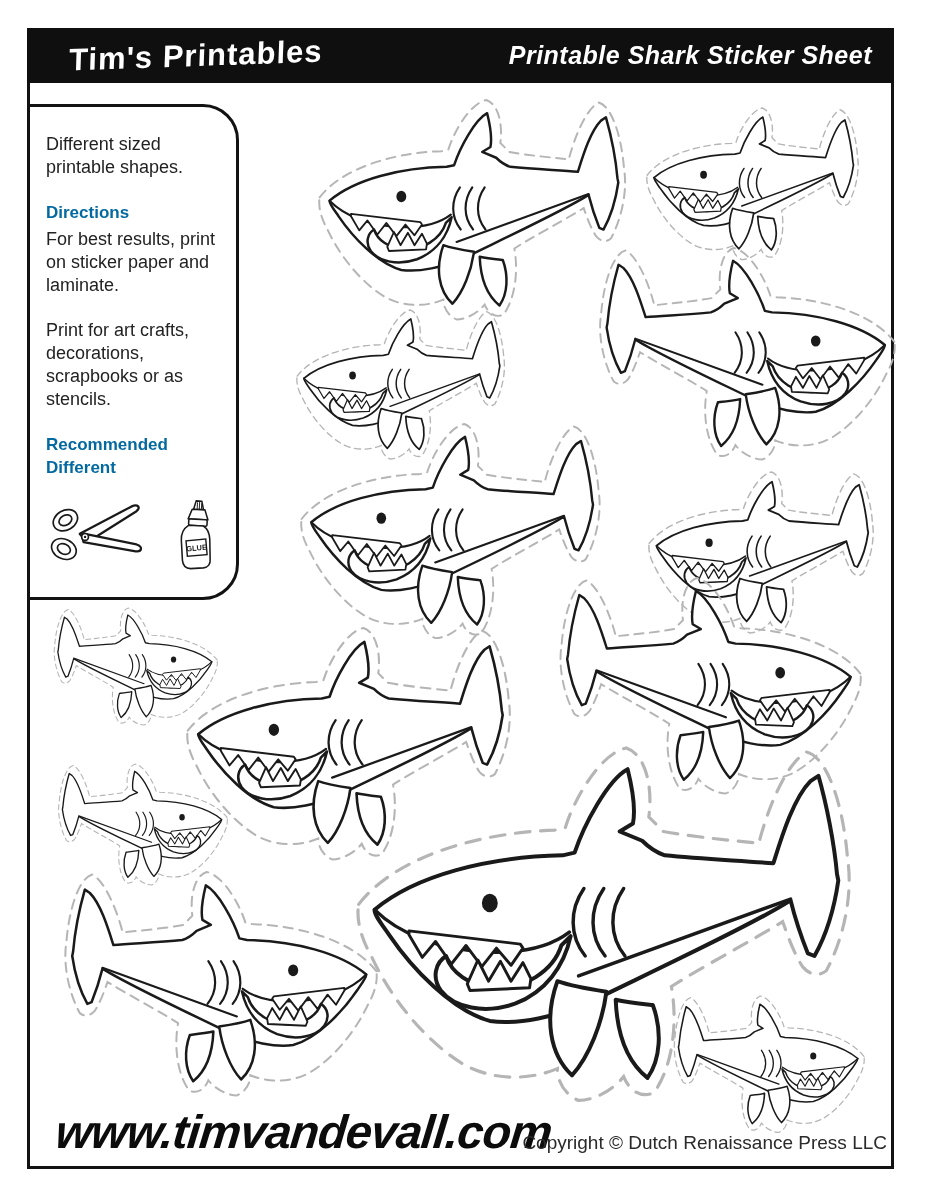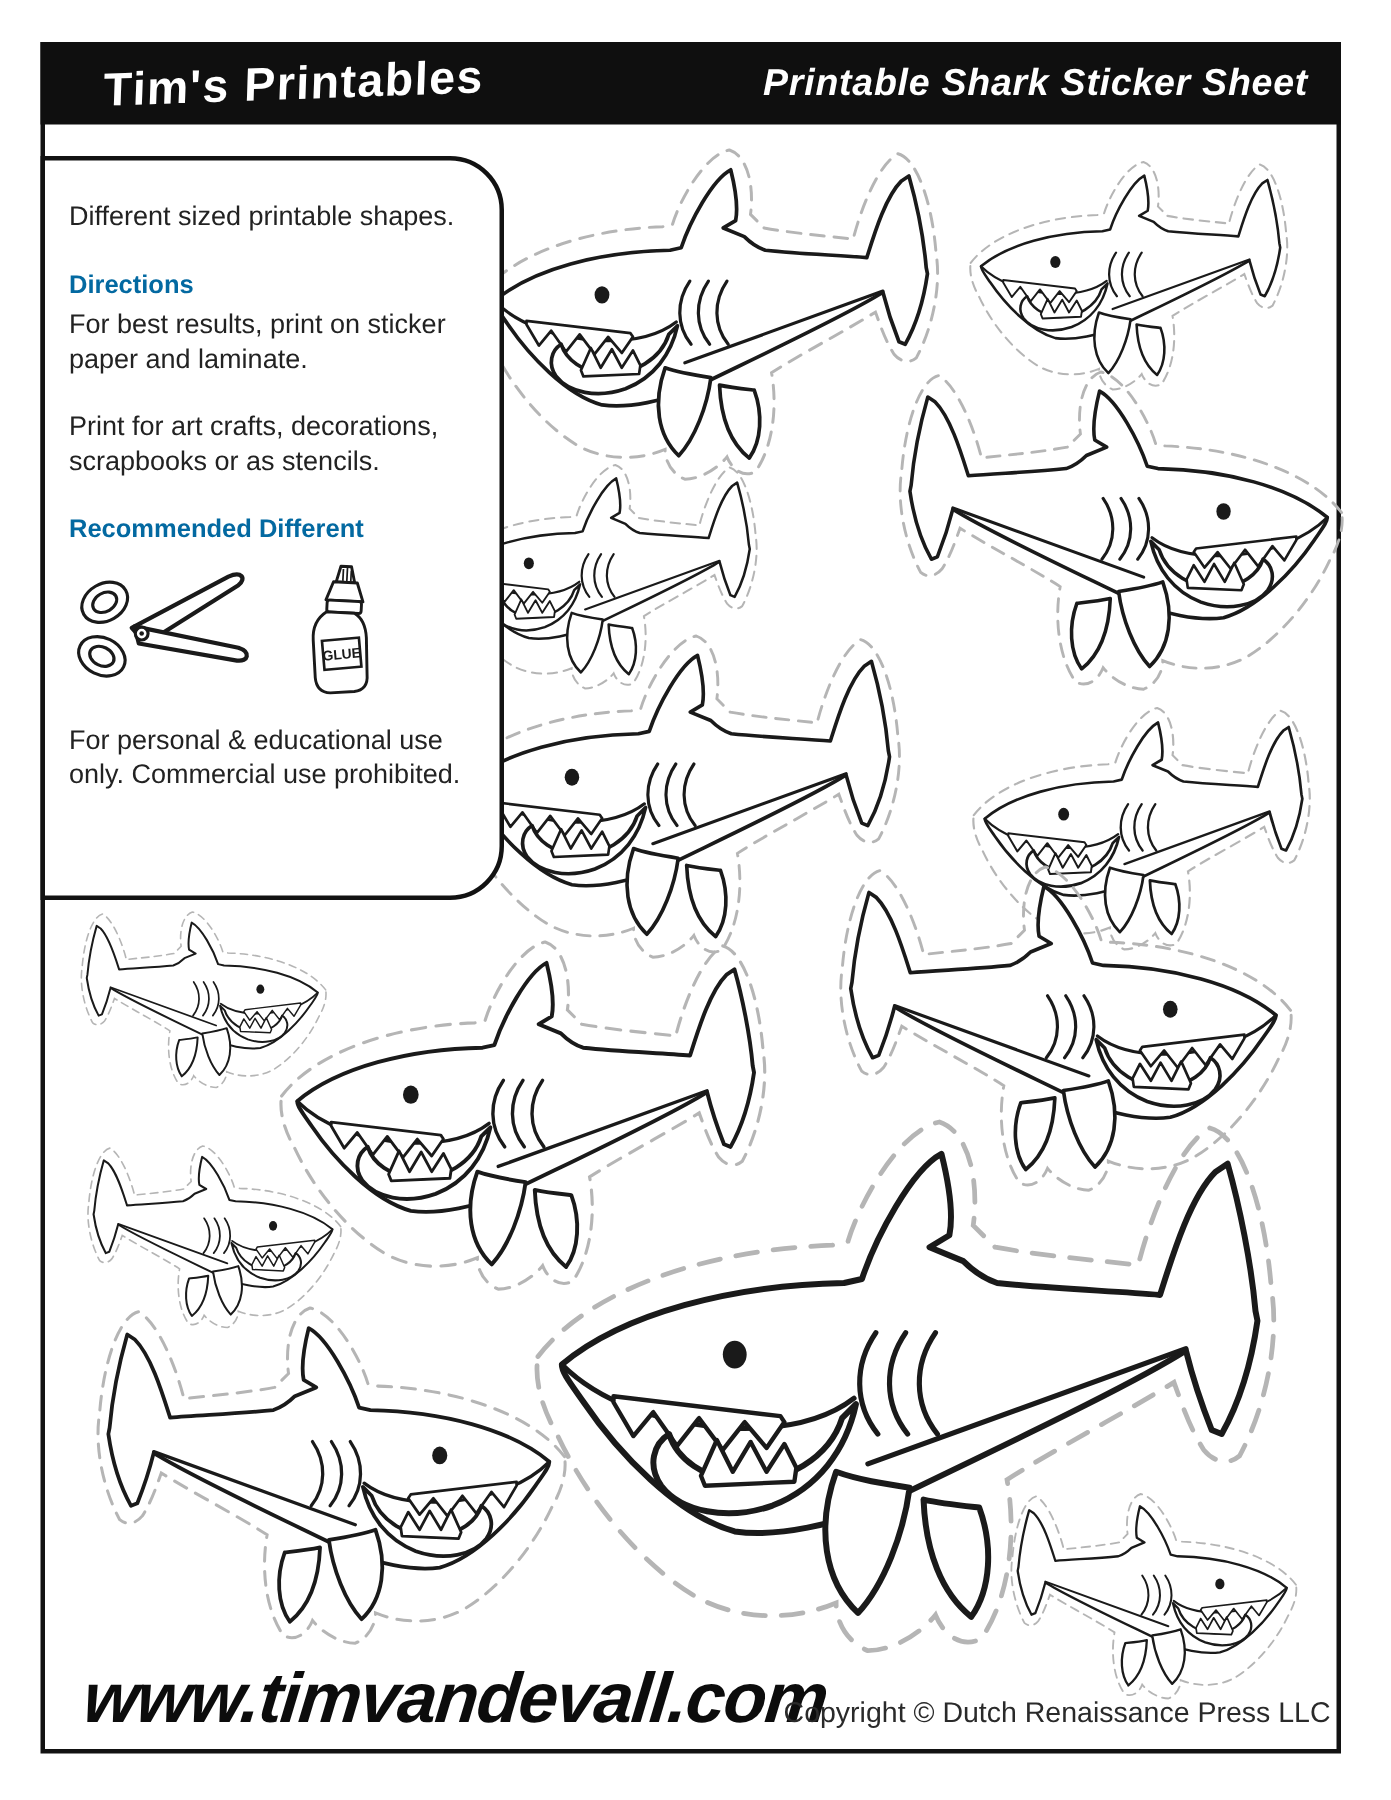--- a/index.html
+++ b/index.html
@@ -9,21 +9,21 @@
   .frame{position:absolute;left:27px;top:28px;width:867px;height:1141px;
          border:3px solid #121212;box-sizing:border-box;background:transparent;}
   
   .topbar{position:absolute;left:27px;top:28px;width:867px;height:55px;background:#0f0f0f;
           display:flex;align-items:center;justify-content:space-between;box-sizing:border-box;
           padding:0 22px 0 42px;z-index:6;}
   .logo{color:#fff;font-size:31px;font-weight:bold;letter-spacing:1px;
         transform:rotate(-2deg) skewX(-4deg);white-space:nowrap;}
   .bartitle{color:#fff;font-size:25px;font-weight:bold;letter-spacing:.5px;white-space:nowrap;font-style:italic;}
   
-  .infobox{position:absolute;left:27px;top:104px;width:309px;height:496px;background:#fff;
+  .infobox{position:absolute;left:27px;top:104px;width:212px;height:496px;background:#fff;
            border:3px solid #121212;border-radius:0 36px 36px 0;box-sizing:border-box;
            padding:26px 16px 10px 16px;z-index:5;}
   .infobox p{margin:0 0 22px 0;font-size:18px;line-height:23px;color:#222;}
   .infobox h3{margin:0 0 4px 0;font-size:17px;line-height:23px;color:#0369a1;}
   .supplies-row{display:flex;align-items:center;gap:26px;margin:10px 0 16px 2px;height:92px;}
   
   #sharks-layer{position:absolute;left:0;top:0;z-index:2;}
   .cut{fill:none;stroke:#b5b5b5;stroke-width:2.4;stroke-dasharray:11 8;stroke-linecap:round;}
   .ink{fill:#ffffff;stroke:#1a1a1a;stroke-width:3;stroke-linejoin:round;stroke-linecap:round;}
   .ink-thin{fill:#ffffff;stroke:#1a1a1a;stroke-width:2.2;stroke-linejoin:round;}
@@ -73,21 +73,20 @@
           <rect class="ink-thin" x="17" y="29" width="26" height="9" rx="2"></rect>
           <path class="ink-thin" d="M 17 38 C 10 43 7 51 8 60 L 11 88 C 12 95 16 99 23 99 L 41 97 C 48 96 51 91 50 84 L 48 56 C 47 47 44 41 38 38 Z"></path>
           <g transform="rotate(-8 30 69)">
             <rect x="16" y="58" width="28" height="22" fill="#fff" stroke="#1a1a1a" stroke-width="2"></rect>
             <text x="30" y="73" text-anchor="middle" font-size="10.5" font-weight="bold" font-family="Liberation Sans, sans-serif" fill="#1a1a1a">GLUE</text>
           </g>
         </g>
       </svg>
     </div>
 
-    <p>For personal &amp; educational use only. Commercial use prohibited.</p>
   </aside>
 
   <svg id="sharks-layer" width="927" height="1200" viewBox="0 0 927 1200">
     <defs>
       <g id="shark-tpl">
 
         <path class="cut" d="M 2 118 C 28 84 88 64 150 62 L 158 60
           C 164 40 184 4 204 0 C 219 5 224 30 221 52 L 232 63
           C 260 68 288 70 304 72 C 310 48 324 12 340 3
           C 356 7 368 44 371 84 C 375 108 369 142 355 168

